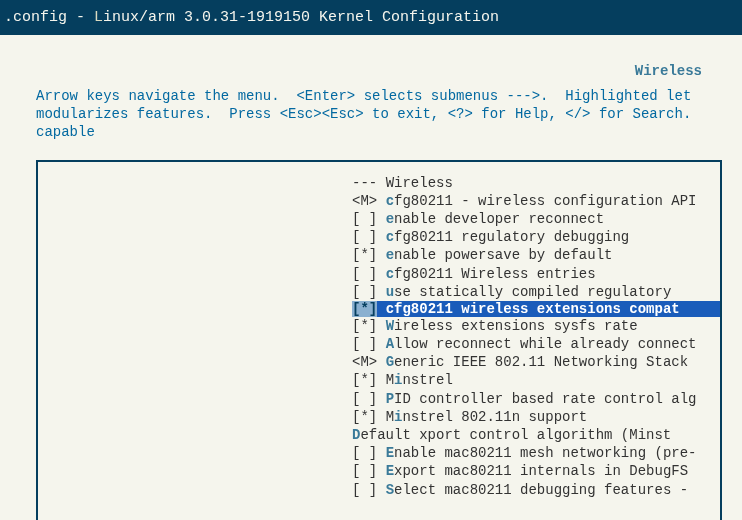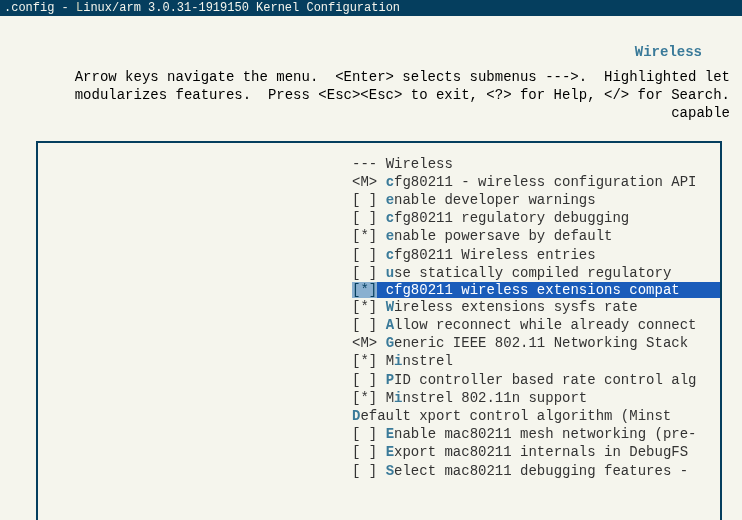--- a/index.html
+++ b/index.html
@@ -7,33 +7,32 @@
       font-family: 'Courier New', monospace;
       font-size: 14px;
       background: #f5f5ed;
       width: 742px;
       height: 520px;
       overflow: hidden;
     }
     .title-bar {
       background: #053e5e;
       color: #f5f5ed;
-      padding: 1px 4px;
-      font-size: 12px;
+      padding: 9px 4px;
+      font-size: 15px;
       white-space: nowrap;
     }
     .title-bar .highlight { color: #dadac0; }
     .help-text {
       background: #f5f5ed;
-      color: #000000;
+      color: #0369a1;
       padding: 8px 12px 2px 36px;
       white-space: pre;
       overflow: hidden;
       line-height: 1.3;
-      text-align: right;
     }
     .section-label {
       color: #3a7a99;
       font-weight: bold;
       text-align: right;
       padding: 0 40px 0 0;
       margin-bottom: 0;
     }
     .menu-frame {
       border: 2px solid #053e5e;
@@ -49,21 +48,21 @@
     }
     .menu-line {
       line-height: 1.3;
       color: #333;
     }
     .prefix { display: inline; color: #333; }
     .hotkey { color: #3a7a99; font-weight: bold; }
     .selected-line {
       background: #1a5cba;
       color: #fff;
-      font-weight: normal;
+      font-weight: bold;
       display: block;
     }
     .selected-line .prefix-sel {
       background: #8ab0d0;
       color: #053e5e;
     }
     .selected-line .hotkey-sel { color: #fff; }
   </style>
 </head>
 <body>
@@ -84,21 +83,21 @@
 
 <div class="menu-frame">
   <div class="menu-content">
 
     <div class="menu-line">
       <span class="prefix">---</span> <span>Wireless</span>
     </div>
 
     <div id="items-top">
         <div class="menu-line"><span class="prefix">&lt;M&gt;</span><span>  </span><span class="hotkey">c</span><span>fg80211 - wireless configuration API</span></div>
-        <div class="menu-line"><span class="prefix">[ ]</span><span>    </span><span class="hotkey">e</span><span>nable developer warnings</span></div>
+        <div class="menu-line"><span class="prefix">[ ]</span><span>    </span><span class="hotkey">e</span><span>nable developer reconnect</span></div>
         <div class="menu-line"><span class="prefix">[ ]</span><span>    </span><span class="hotkey">c</span><span>fg80211 regulatory debugging</span></div>
         <div class="menu-line"><span class="prefix">[*]</span><span>    </span><span class="hotkey">e</span><span>nable powersave by default</span></div>
         <div class="menu-line"><span class="prefix">[ ]</span><span>    </span><span class="hotkey">c</span><span>fg80211 Wireless entries</span></div>
         <div class="menu-line"><span class="prefix">[ ]</span><span>    </span><span class="hotkey">u</span><span>se statically compiled regulatory </span></div>
       </div>
 
     <div class="selected-line"><span class="prefix-sel">[*]</span><span>    </span><span class="hotkey-sel">c</span><span>fg80211 wireless extensions compat</span></div>
 
     <div id="items-bottom">
         <div class="menu-line"><span class="prefix">[*]</span><span>  </span><span class="hotkey">W</span><span>ireless extensions sysfs rate</span></div>

